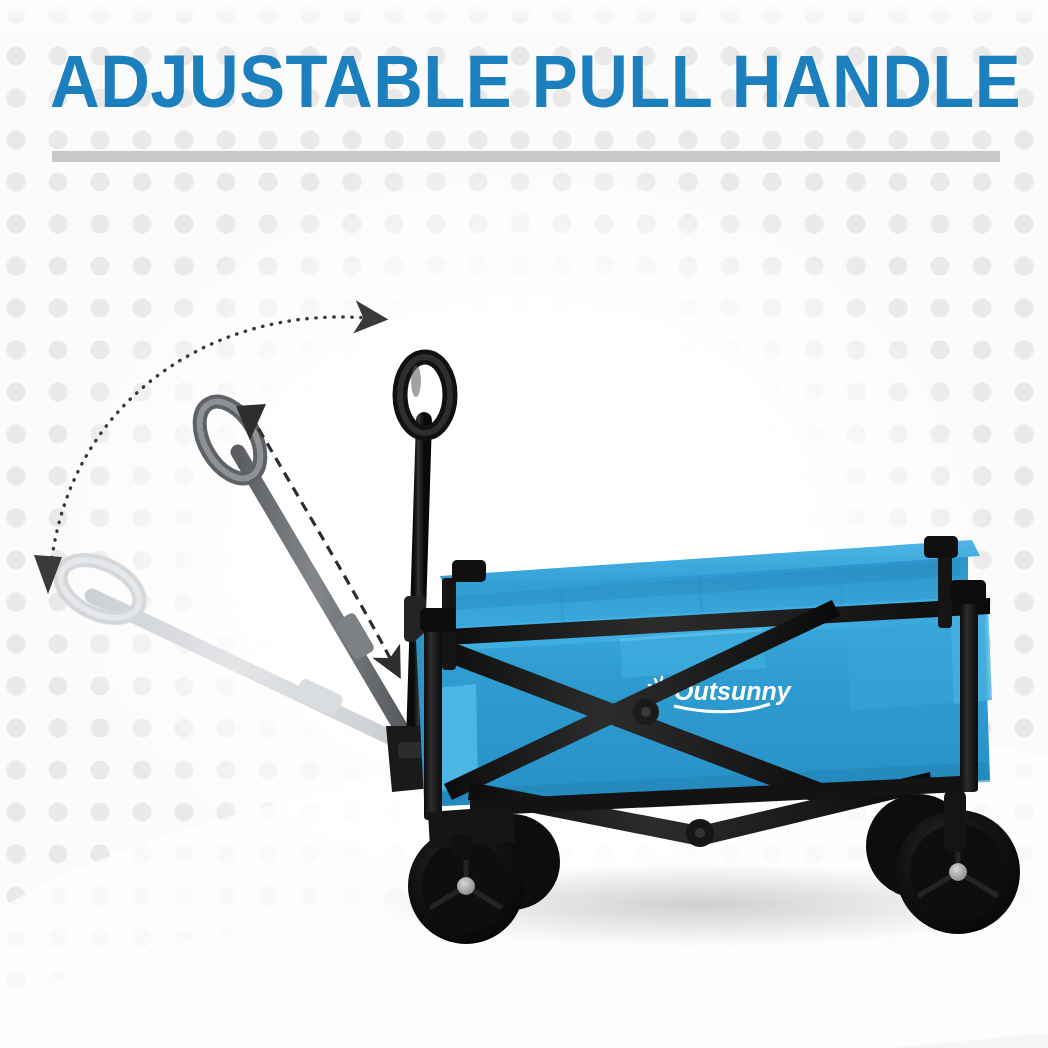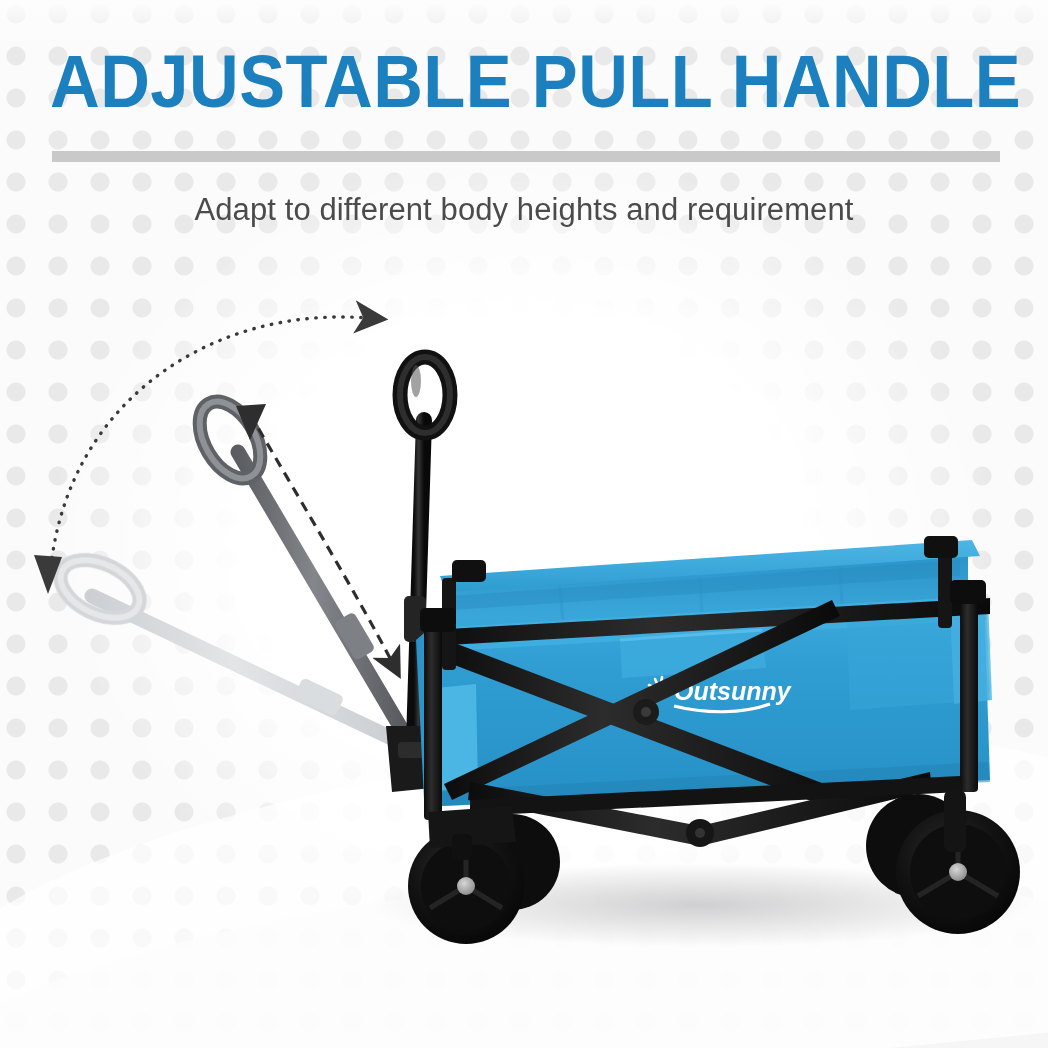--- a/index.html
+++ b/index.html
@@ -93,21 +93,20 @@
 <div id="stage">
 
   <div class="bg-dots"></div>
   <div class="bg-wash"></div>
   <div class="bg-swoosh2"></div>
   <div class="bg-swoosh"></div>
   <div class="bg-topfade"></div>
 
   <div class="headline">ADJUSTABLE PULL HANDLE</div>
   <div class="divider"></div>
-  <div class="subhead">Adapt to different body heights and requirement</div>
 
   <div class="scene">
   <svg width="1048" height="1048" viewBox="0 0 1048 1048" xmlns="http://www.w3.org/2000/svg">
     <defs>
       <linearGradient id="fabFront" x1="0" y1="0" x2="0" y2="1">
         <stop offset="0%" stop-color="#3EACDE"></stop>
         <stop offset="35%" stop-color="#2F9DD2"></stop>
         <stop offset="100%" stop-color="#2690C6"></stop>
       </linearGradient>
       <linearGradient id="fabInner" x1="0" y1="0" x2="0" y2="1">

